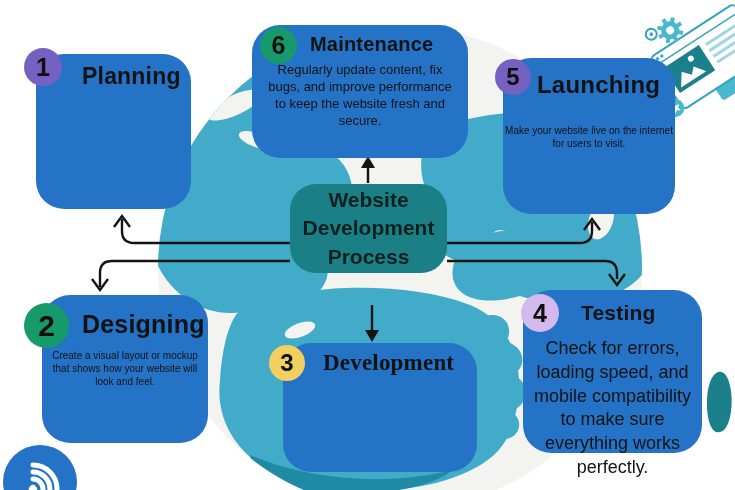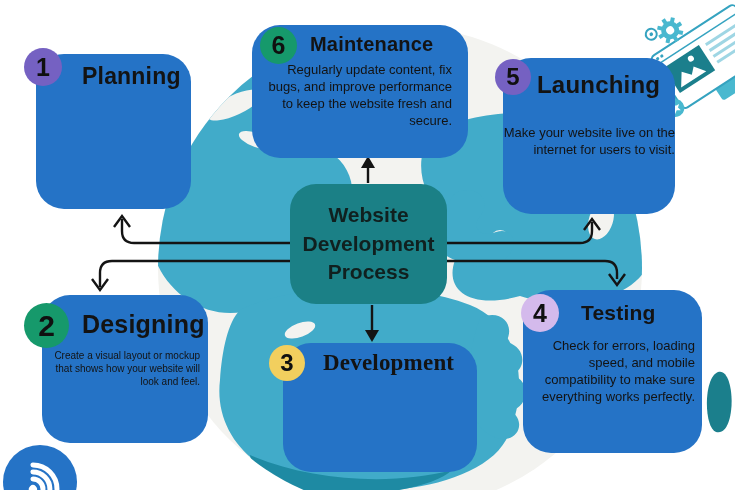--- a/index.html
+++ b/index.html
@@ -12,55 +12,55 @@
   
   .step{
     position:absolute;background:#2573c6;border-radius:28px;
     text-align:center;color:#131313;
   }
   .badge{
     position:absolute;border-radius:50%;display:flex;align-items:center;justify-content:center;
     font-weight:bold;color:#101010;
   }
   .step-title{font-weight:bold;text-align:left;letter-spacing:.2px;}
-  .step-desc{line-height:1.32;text-align:right;}
+  .step-desc{line-height:1.32;text-align:center;}
 
   .box-planning{left:36px;top:54px;width:155px;height:155px;}
   .box-planning .badge{left:-12px;top:-6px;width:38px;height:38px;font-size:25px;}
   .box-planning .step-title{margin:9px 0 2px 46px;font-size:23px;}
   .box-planning .step-desc{margin:8px 9px;font-size:12.5px;}
 
   .box-maintenance{left:252px;top:25px;width:216px;height:133px;}
   .box-maintenance .badge{left:8px;top:2px;width:37px;height:37px;font-size:25px;}
   .box-maintenance .step-title{margin:8px 0 0 58px;font-size:20px;}
   .box-maintenance .step-desc{margin:5px 16px;font-size:13px;}
 
   .box-launching{left:503px;top:58px;width:172px;height:156px;}
   .box-launching .badge{left:-8px;top:1px;width:36px;height:36px;font-size:24px;}
   .box-launching .step-title{margin:13px 0 0 34px;font-size:24px;}
-  .box-launching .step-desc{margin:25px 0;font-size:13px;}
+  .box-launching .step-desc{margin:25px 0;font-size:10px;}
 
   .box-designing{left:42px;top:295px;width:166px;height:148px;}
   .box-designing .badge{left:-18px;top:8px;width:45px;height:45px;font-size:30px;}
   .box-designing .step-title{margin:15px 0 4px 40px;font-size:25px;}
   .box-designing .step-desc{margin:10px 8px;font-size:10px;}
 
   .box-development{left:283px;top:343px;width:194px;height:129px;}
   .box-development .badge{left:-14px;top:2px;width:36px;height:36px;font-size:24px;}
   .box-development .step-title{margin:7px 0 0 40px;font-size:23px;font-family:Liberation Serif, serif;}
   .box-development .step-desc{margin:4px 12px;font-size:13px;}
 
   .box-testing{left:523px;top:290px;width:179px;height:163px;}
   .box-testing .badge{left:-2px;top:4px;width:38px;height:38px;font-size:25px;}
   .box-testing .step-title{margin:11px 0 6px 58px;font-size:21px;}
-  .box-testing .step-desc{margin:12px 7px;font-size:13px;}
+  .box-testing .step-desc{margin:12px 7px;font-size:18px;}
 
   
   .center-box{
-    position:absolute;left:290px;top:184px;width:157px;height:120px;
+    position:absolute;left:290px;top:184px;width:157px;height:89px;
     background:#1b8086;border-radius:26px;
     display:flex;align-items:center;justify-content:center;
   }
   .center-title{
     font-weight:bold;font-size:21px;line-height:1.35;text-align:center;color:#10201f;
     padding:0 4px;
   }
 </style>
 </head>
 <body>

